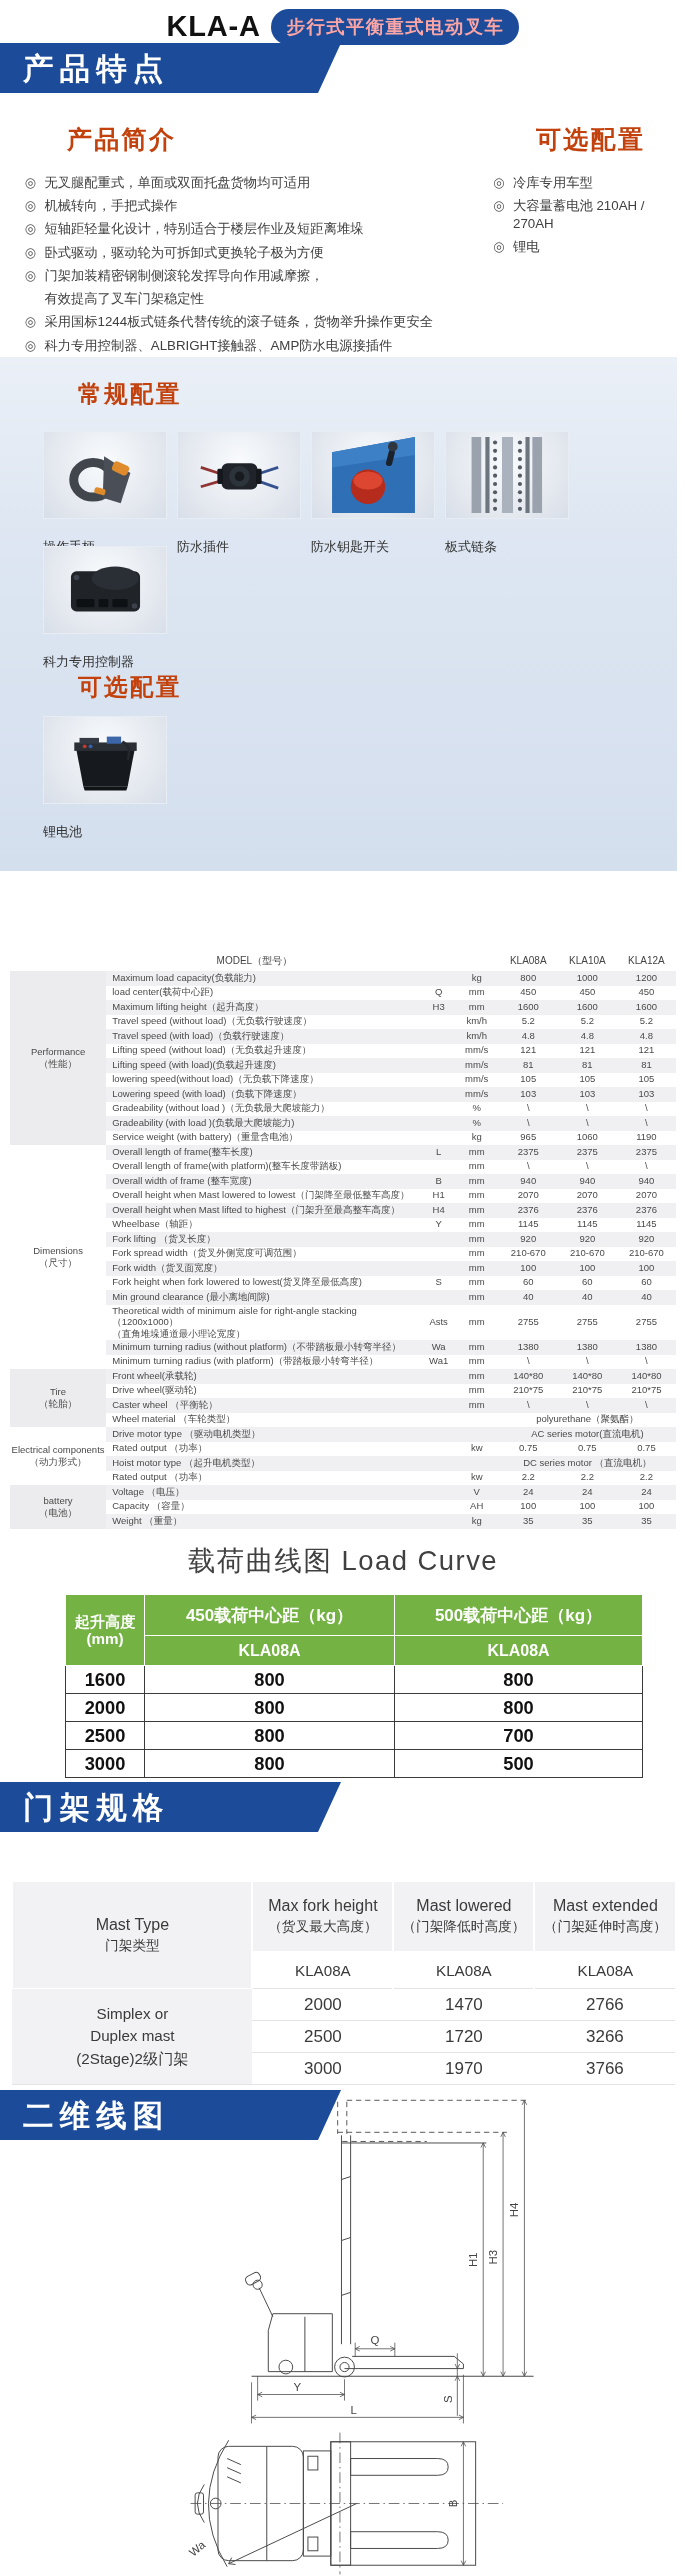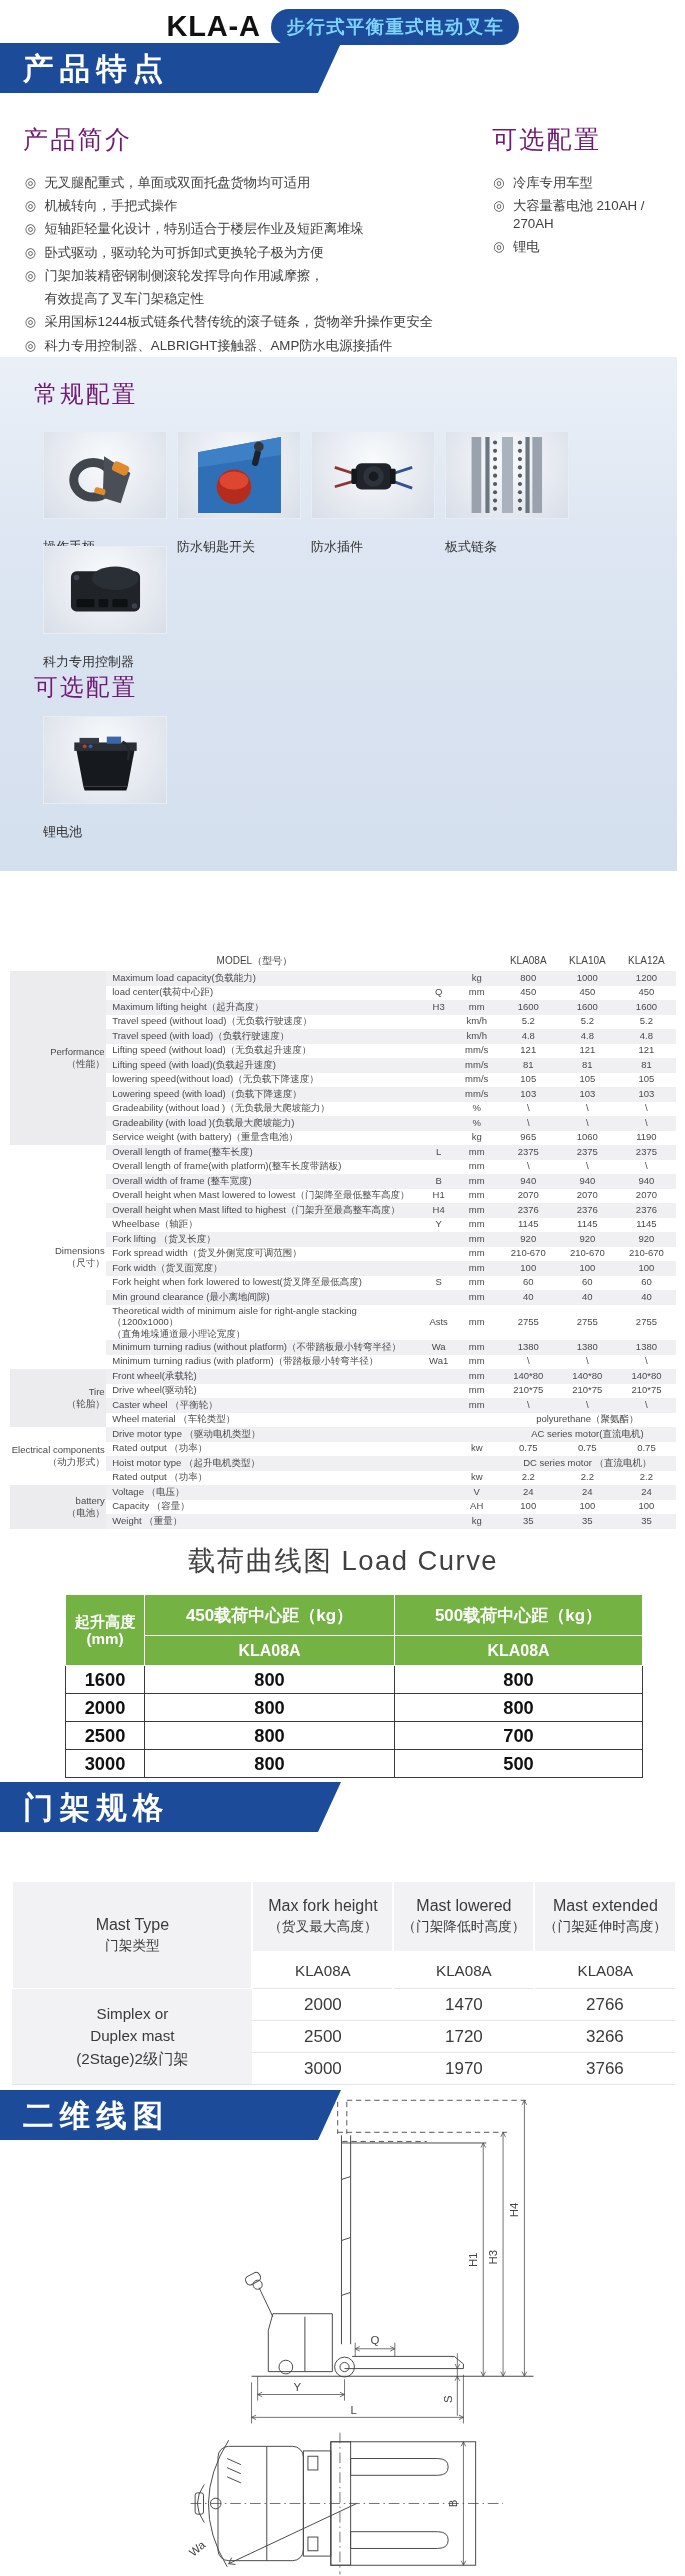--- a/index.html
+++ b/index.html
@@ -1,27 +1,27 @@
 <!DOCTYPE html>
 <html style="font-size:12.2px"><head>
 <meta charset="utf-8">
 <style>
   html,body{margin:0;padding:0;background:#fff;}
   #page{position:relative;width:677px;height:2576px;background:#ffffff;overflow:hidden;
         font-family:"Liberation Sans","DejaVu Sans",sans-serif;color:#3c3c3c;}
   
   .titlebar{position:absolute;top:9.1px;left:0;width:686px;display:flex;justify-content:center;align-items:center;gap:10.7px;}
   .model{font-size:29px;font-weight:bold;color:#111;letter-spacing:0.8px;}
-  .pill{background:#1b4b99;color:#7dd3fc;font-size:18.3px;font-weight:bold;border-radius:18.3px;padding:5.3px 15.2px;letter-spacing:1.5px;}
+  .pill{background:#1b4b99;color:#fca5a5;font-size:18.3px;font-weight:bold;border-radius:18.3px;padding:5.3px 15.2px;letter-spacing:1.5px;}
   
   .banner{position:absolute;left:0;width:341px;height:50px;background:#1b4b99;color:#fff;
           font-size:30.5px;font-weight:bold;letter-spacing:6.1px;line-height:50px;padding-left:23px;box-sizing:border-box;
           clip-path:polygon(0 0,100% 0,calc(100% - 23px) 100%,0 100%);}
   
-  .cyanhead{position:absolute;font-size:25px;color:#701a75;font-weight:400;letter-spacing:2.3px;}
+  .cyanhead{position:absolute;font-size:25px;color:#c2410c;font-weight:700;letter-spacing:2.3px;margin-left:44px;}
   
   .blist{position:absolute;margin:0;padding:0;list-style:none;font-size:13.3px;color:#404040;}
   .blist li{display:flex;margin-bottom:5.3px;line-height:1.35;}
   .blist .mark{flex:0 0 20px;color:#555;}
   .blist .cont{padding-left:20px;text-align:right;}
   
   .blueband{position:absolute;top:357px;left:0;width:686px;height:514px;
             background:linear-gradient(180deg,#ebf0f7 0%,#dde6f2 35%,#d4dfee 100%);}
   .cards{position:absolute;display:flex;gap:10px;}
   .citem{width:124px;}
@@ -31,21 +31,21 @@
   .card svg{width:100%;height:100%;}
   .caption{margin-top:19px;font-size:13px;color:#333;}
   
   table{border-collapse:collapse;}
   #specTable{position:absolute;top:951px;left:10px;width:666px;font-size:9.5px;color:#4a4a4a;table-layout:fixed;}
   #specTable td{height:14.5px;padding:0 1.5px;vertical-align:middle;line-height:1.15;}
   #specTable .modelrow td{height:20px;font-size:10px;color:#444;}
   #specTable .lbl{text-align:left;padding-left:6.1px;}
   #specTable .c{text-align:center;}
   #specTable tr.stripe td.striped{background:#f0f0f3;}
-  #specTable td.cat{text-align:right;background:#ffffff;color:#4a4a4a;line-height:1.3;}
+  #specTable td.cat{text-align:center;background:#ffffff;color:#4a4a4a;line-height:1.3;}
   #specTable td.cat.catg{background:#ececef;}
   #specTable .two{line-height:1.25;}
   
   #loadTable{position:absolute;top:1594px;left:65px;width:578px;border:1.5px solid #3a3a3a;table-layout:fixed;}
   #loadTable th{background:#74b243;color:#fff;font-weight:bold;border:1.5px solid #fff;}
   #loadTable .h1{font-size:17px;height:38px;}
   #loadTable .h2{font-size:16px;height:27.4px;}
   #loadTable th.liftcol{font-size:15.2px;line-height:1.15;}
   #loadTable td{background:#fff;color:#111;font-size:18.3px;font-weight:bold;text-align:center;height:25px;border:1.5px solid #3a3a3a;}
   
@@ -150,43 +150,43 @@
               <path d="M58 28 L96 52 L82 96 L56 88 Z" fill="#4a4f57"></path>
               <rect x="70" y="38" width="24" height="15" rx="5" fill="#df8b2b" transform="rotate(25 82 45)"></rect>
               <rect x="44" y="74" width="16" height="9" rx="3" fill="#df8b2b" transform="rotate(15 52 78)"></rect>
             </svg></span>
         </div>
         <div class="caption">操作手柄</div>
       </div>
       <div class="citem">
         <div class="card">
           <span style="display: block; width: 91px; height: 76px;"><svg viewBox="0 0 120 110">
-              <polygon points="0,22 120,0 120,110 0,110" fill="#2e6fb5"></polygon>
-              <polygon points="0,22 120,0 120,26 0,44" fill="#3d80c6"></polygon>
-              <circle cx="52" cy="72" r="25" fill="#b52c1c"></circle>
-              <ellipse cx="52" cy="63" rx="21" ry="13" fill="#dd4731"></ellipse>
-              <rect x="80" y="18" width="9" height="24" rx="4" fill="#1c222b" transform="rotate(14 84 30)"></rect>
-              <circle cx="88" cy="14" r="7" fill="#30363e"></circle>
-            </svg></span>
-        </div>
-        <div class="caption">防水钥匙开关</div>
-      </div>
-      <div class="citem">
-        <div class="card">
-          <span style="display: block; width: 91px; height: 76px;"><svg viewBox="0 0 120 110">
               <path d="M4 44 L38 55 M4 72 L38 62" stroke="#8f3434" stroke-width="4" fill="none"></path>
               <path d="M82 55 L116 44 M82 62 L116 74" stroke="#36518f" stroke-width="4" fill="none"></path>
               <rect x="34" y="38" width="52" height="38" rx="9" fill="#20242a"></rect>
               <circle cx="60" cy="57" r="15" fill="#2d333b"></circle>
               <circle cx="60" cy="57" r="7" fill="#171b20"></circle>
               <rect x="28" y="46" width="8" height="22" rx="2" fill="#14171c"></rect>
               <rect x="84" y="46" width="8" height="22" rx="2" fill="#14171c"></rect>
             </svg></span>
         </div>
         <div class="caption">防水插件</div>
+      </div>
+      <div class="citem">
+        <div class="card">
+          <span style="display: block; width: 91px; height: 76px;"><svg viewBox="0 0 120 110">
+              <polygon points="0,22 120,0 120,110 0,110" fill="#2e6fb5"></polygon>
+              <polygon points="0,22 120,0 120,26 0,44" fill="#3d80c6"></polygon>
+              <circle cx="52" cy="72" r="25" fill="#b52c1c"></circle>
+              <ellipse cx="52" cy="63" rx="21" ry="13" fill="#dd4731"></ellipse>
+              <rect x="80" y="18" width="9" height="24" rx="4" fill="#1c222b" transform="rotate(14 84 30)"></rect>
+              <circle cx="88" cy="14" r="7" fill="#30363e"></circle>
+            </svg></span>
+        </div>
+        <div class="caption">防水钥匙开关</div>
       </div>
       <div class="citem">
         <div class="card">
           <span style="display: block; width: 91px; height: 76px;"><svg viewBox="0 0 120 110">
               <rect x="8" y="0" width="14" height="110" fill="#9aa2ad"></rect>
               <rect x="52" y="0" width="16" height="110" fill="#aab2bd"></rect>
               <rect x="96" y="0" width="14" height="110" fill="#9aa2ad"></rect>
               <rect x="28" y="0" width="6" height="110" fill="#6d757f"></rect>
               <rect x="86" y="0" width="6" height="110" fill="#6d757f"></rect>
               <g fill="#555b63">

